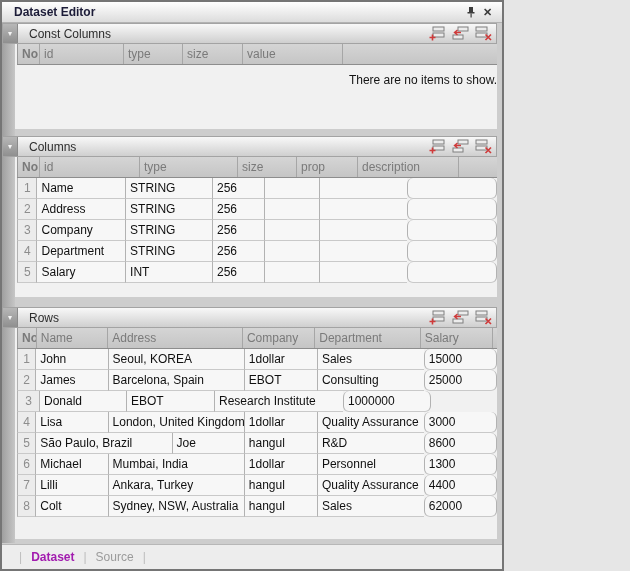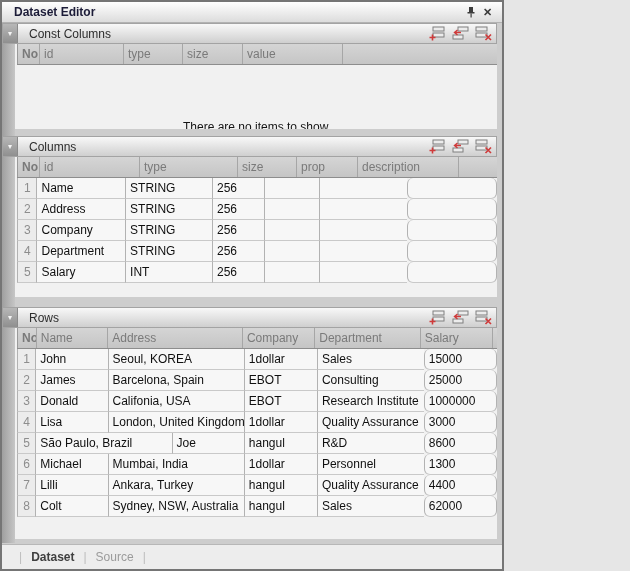--- a/index.html
+++ b/index.html
@@ -54,27 +54,27 @@
   .dcell{box-sizing:border-box;background:#f7f7f7;color:#101010;line-height:20px;
     padding-left:4px;border-left:1px solid #b2b2b2;border-bottom:1px solid #c9c9c9;
     white-space:nowrap;overflow:hidden;}
   .dcell.last{border-right:1px solid #b2b2b2;border-radius:6px;}
   
   .c0{width:22px;}.c1{width:84px;}.c2{width:59px;}.c3{width:60px;}.c4{width:100px;}
   
   .k0{width:22px;}.k1{width:100px;}.k2{width:98px;}.k3{width:59px;}.k4{width:61px;}.k5{width:100px;}.k6{width:101px;}
   
   .r0{width:22px;}.r1{width:87px;}.r2{width:165px;}.r3{width:88px;}.r4{width:129px;}.r5{width:88px;}
-  .empty-msg{text-align:center;padding-top:8px;color:#141414;margin-top:47px;}
+  .empty-msg{text-align:right;padding-top:8px;color:#141414;}
   
   .footer{position:absolute;left:0;right:0;bottom:0;height:25px;box-sizing:border-box;
     background:#ededed;border-top:1px solid #b7b7b7;display:flex;align-items:center;
     padding-left:8px;}
   .footer .sep{color:#bdbdbd;margin:0 9px;}
-  .tab-active{color:#404040;font-weight:bold;cursor:default;}
+  .tab-active{color:#a21caf;font-weight:bold;cursor:default;}
   .tab-inactive{color:#9b9b9b;cursor:default;}
   .icon-svg{display:block;}
 </style>
 </head>
 <body>
 
 <div class="panel">
 
   <div class="titlebar">
     <span class="title">Dataset Editor</span>
@@ -279,21 +279,20 @@
           <div class="ncell r0">2</div>
           <div class="dcell r1">James</div>
           <div class="dcell r2">Barcelona, Spain</div>
           <div class="dcell r3">EBOT</div>
           <div class="dcell r4">Consulting</div>
           <div class="dcell r5 last">25000</div>
         </div>
         <div class="trow">
           <div class="ncell r0">3</div>
           <div class="dcell r1">Donald</div>
-          <div class="dcell r2">Califonia, USA</div>
           <div class="dcell r3">EBOT</div>
           <div class="dcell r4">Research Institute</div>
           <div class="dcell r5 last">1000000</div>
         </div>
         <div class="trow">
           <div class="ncell r0">4</div>
           <div class="dcell r1">Lisa</div>
           <div class="dcell r2">London, United Kingdom</div>
           <div class="dcell r3">1dollar</div>
           <div class="dcell r4">Quality Assurance</div>

